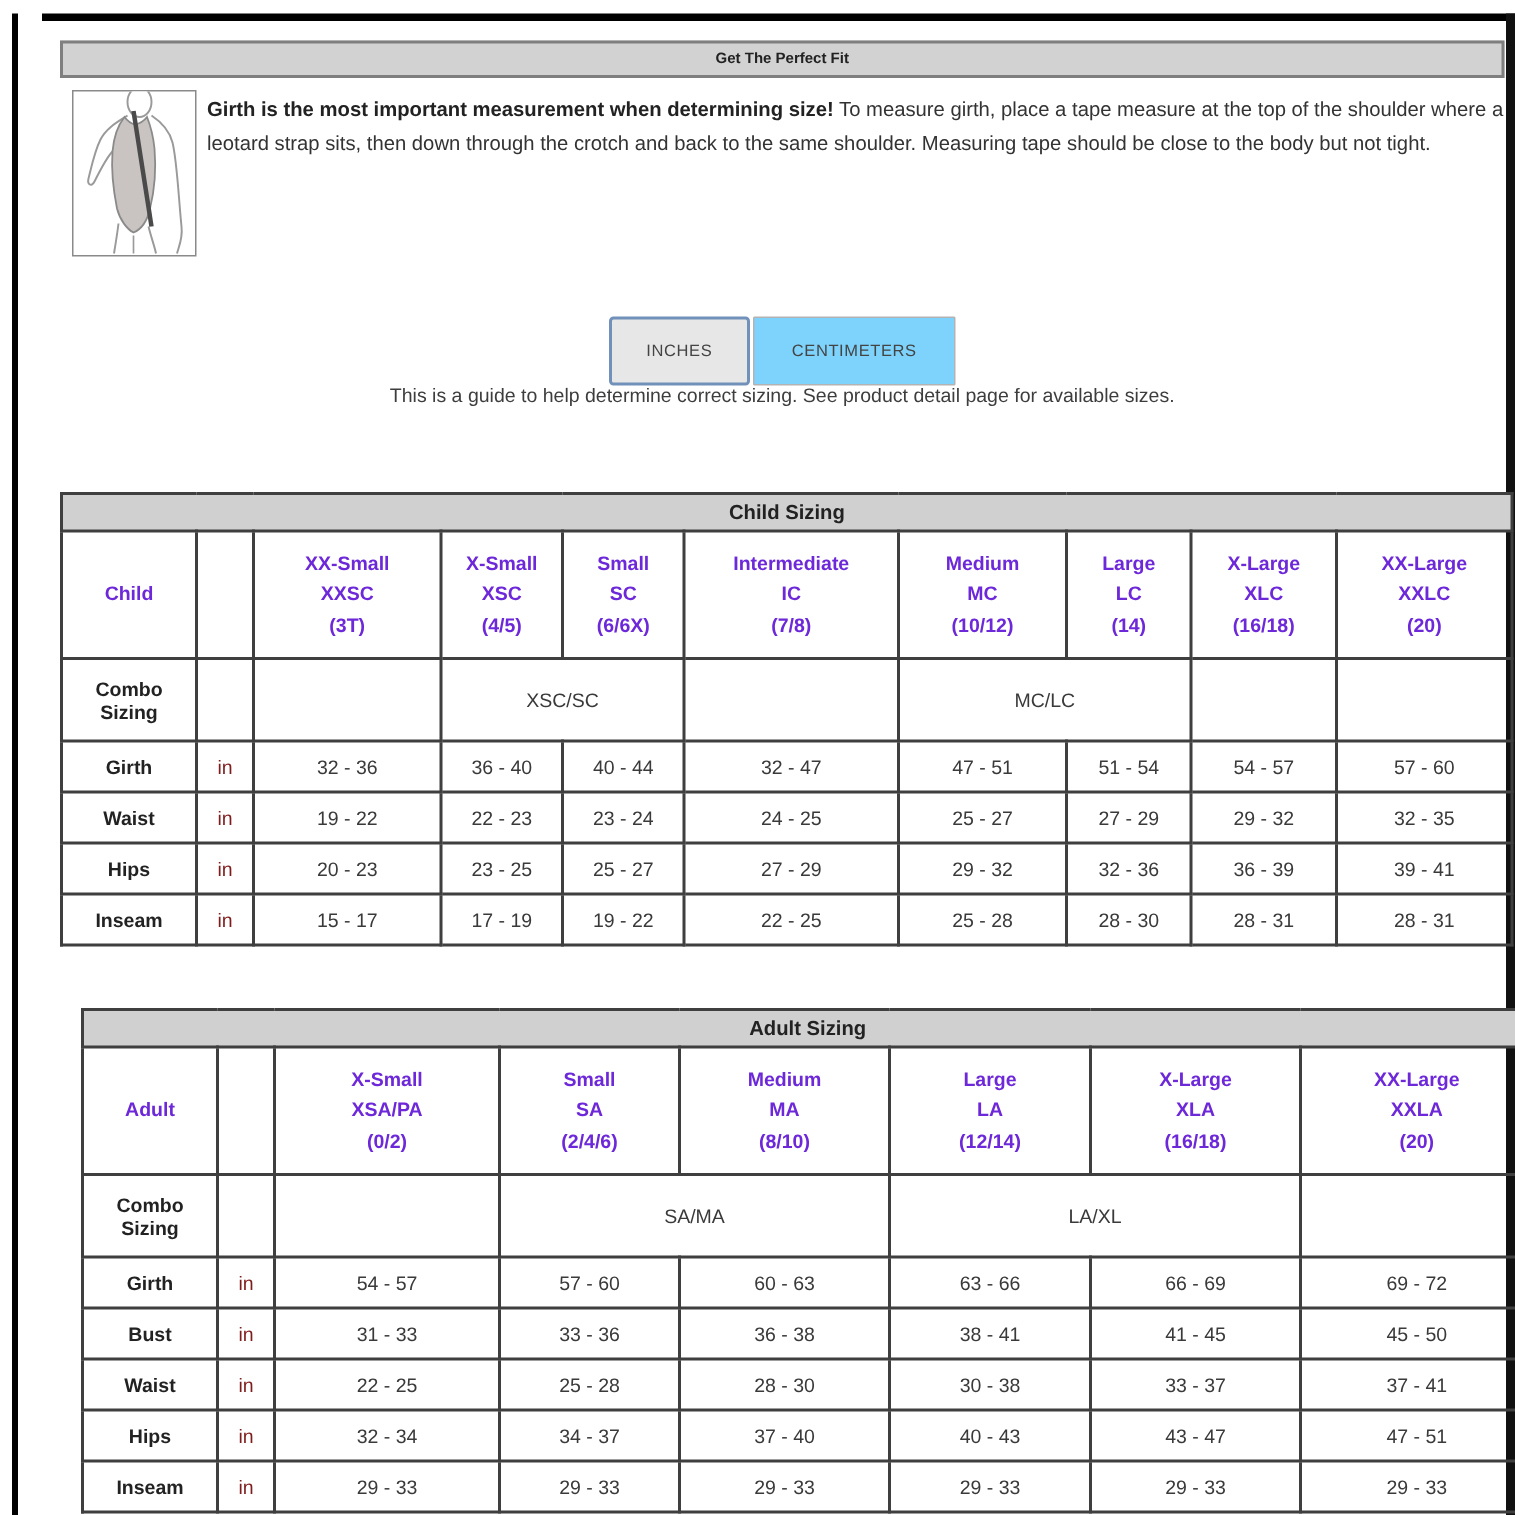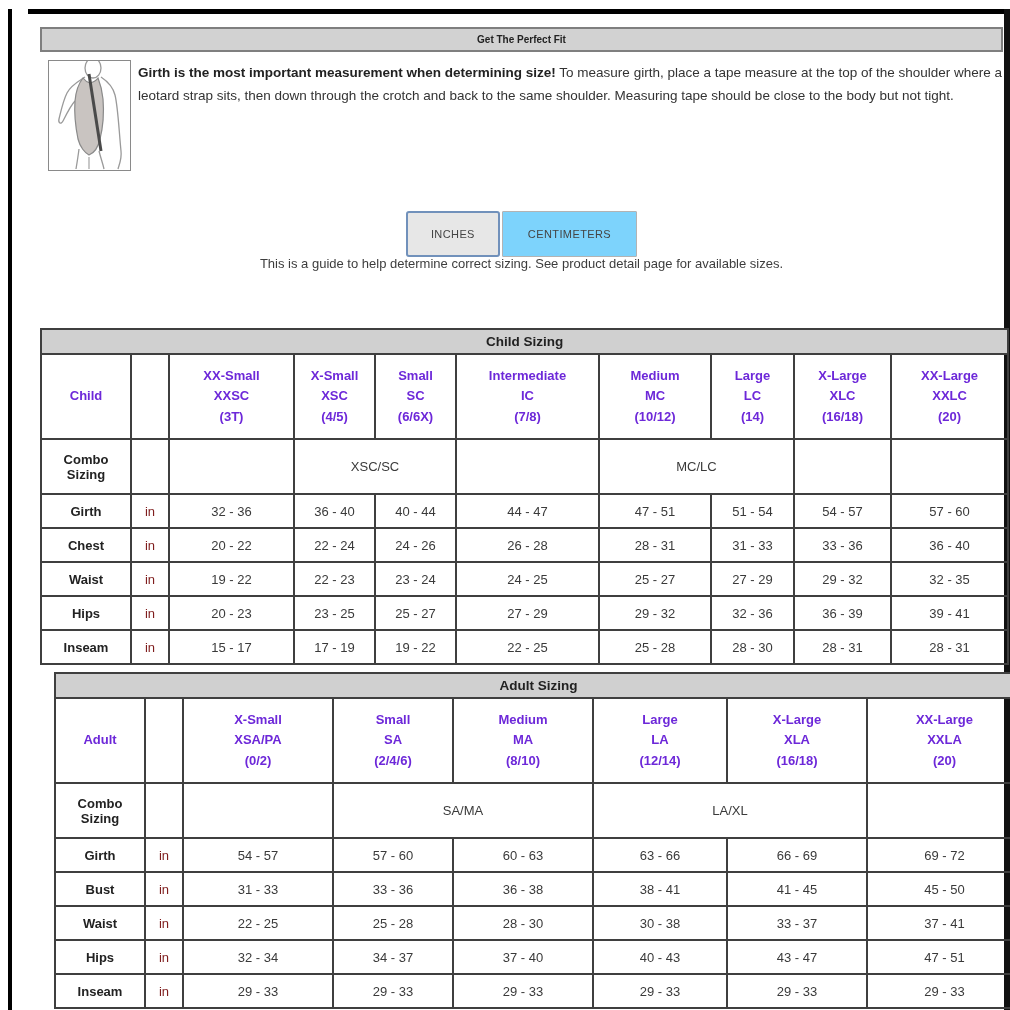--- a/index.html
+++ b/index.html
@@ -181,37 +181,25 @@
     <td colspan="2">MC/LC</td>
     <td></td>
     <td></td>
   </tr>
   <tr class="r-data">
     <td class="lbl">Girth</td>
     <td class="unit">in</td>
     <td>32 - 36</td>
     <td>36 - 40</td>
     <td>40 - 44</td>
-    <td>44 - 47</td>
+    <td>32 - 47</td>
     <td>47 - 51</td>
     <td>51 - 54</td>
     <td>54 - 57</td>
     <td>57 - 60</td>
-  </tr>
-  <tr class="r-data">
-    <td class="lbl">Chest</td>
-    <td class="unit">in</td>
-    <td>20 - 22</td>
-    <td>22 - 24</td>
-    <td>24 - 26</td>
-    <td>26 - 28</td>
-    <td>28 - 31</td>
-    <td>31 - 33</td>
-    <td>33 - 36</td>
-    <td>36 - 40</td>
   </tr>
   <tr class="r-data">
     <td class="lbl">Waist</td>
     <td class="unit">in</td>
     <td>19 - 22</td>
     <td>22 - 23</td>
     <td>23 - 24</td>
     <td>24 - 25</td>
     <td>25 - 27</td>
     <td>27 - 29</td>

